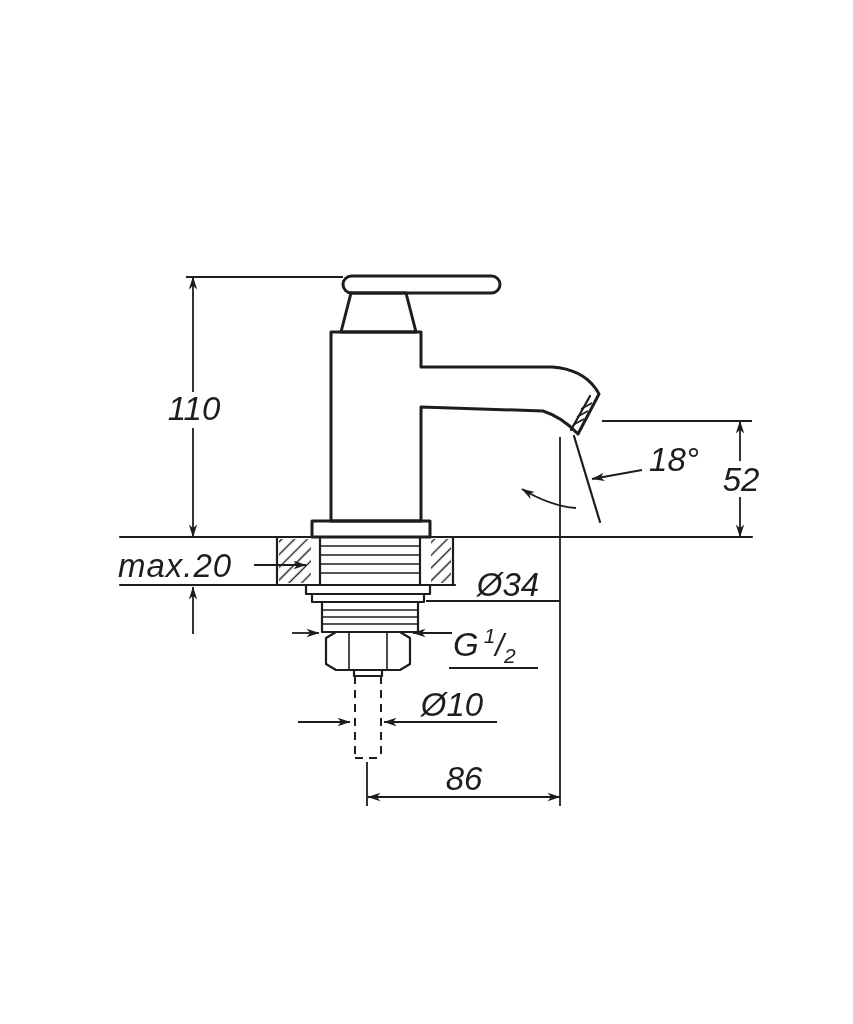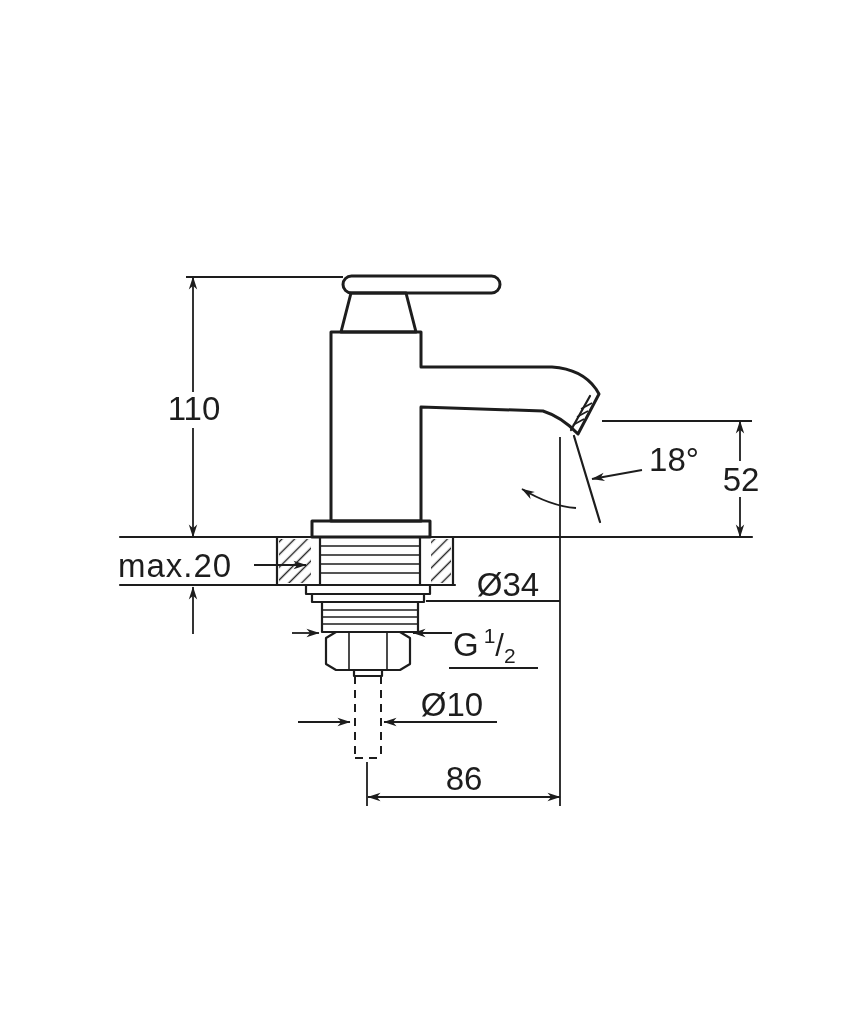--- a/index.html
+++ b/index.html
@@ -2,21 +2,21 @@
 <html style="--line-color: #1d1d1d; --bg-color: #ffffff;"><head>
 <meta charset="utf-8">
 <style>
   html, body { margin: 0; padding: 0; }
   body {
     width: 853px; height: 1024px;
     background: var(--bg-color, #ffffff);
     font-family: "Liberation Sans", sans-serif;
     overflow: hidden;
   }
-  .stage { width: 853px; height: 736px; }
+  .stage { width: 853px; height: 736px; font-style: italic; }
   svg { display: block; }
   .obj  { fill: none; stroke: var(--line-color,#1d1d1d); stroke-width: 3;   stroke-linejoin: round; stroke-linecap: round; }
   .obj2 { fill: none; stroke: var(--line-color,#1d1d1d); stroke-width: 2.2; stroke-linejoin: round; stroke-linecap: round; }
   .thin { fill: none; stroke: var(--line-color,#1d1d1d); stroke-width: 1.6; }
   .dim  { fill: none; stroke: var(--line-color,#1d1d1d); stroke-width: 1.8; }
   .dash { fill: none; stroke: var(--line-color,#1d1d1d); stroke-width: 2; stroke-dasharray: 8 6; }
   .hatchline { stroke: var(--line-color,#1d1d1d); stroke-width: 1.4; }
   .arrowhead { fill: var(--line-color,#1d1d1d); }
   .halo { fill: var(--bg-color,#ffffff); stroke: none; }
   text { fill: var(--line-color,#1d1d1d); font-family: "Liberation Sans", sans-serif; }

